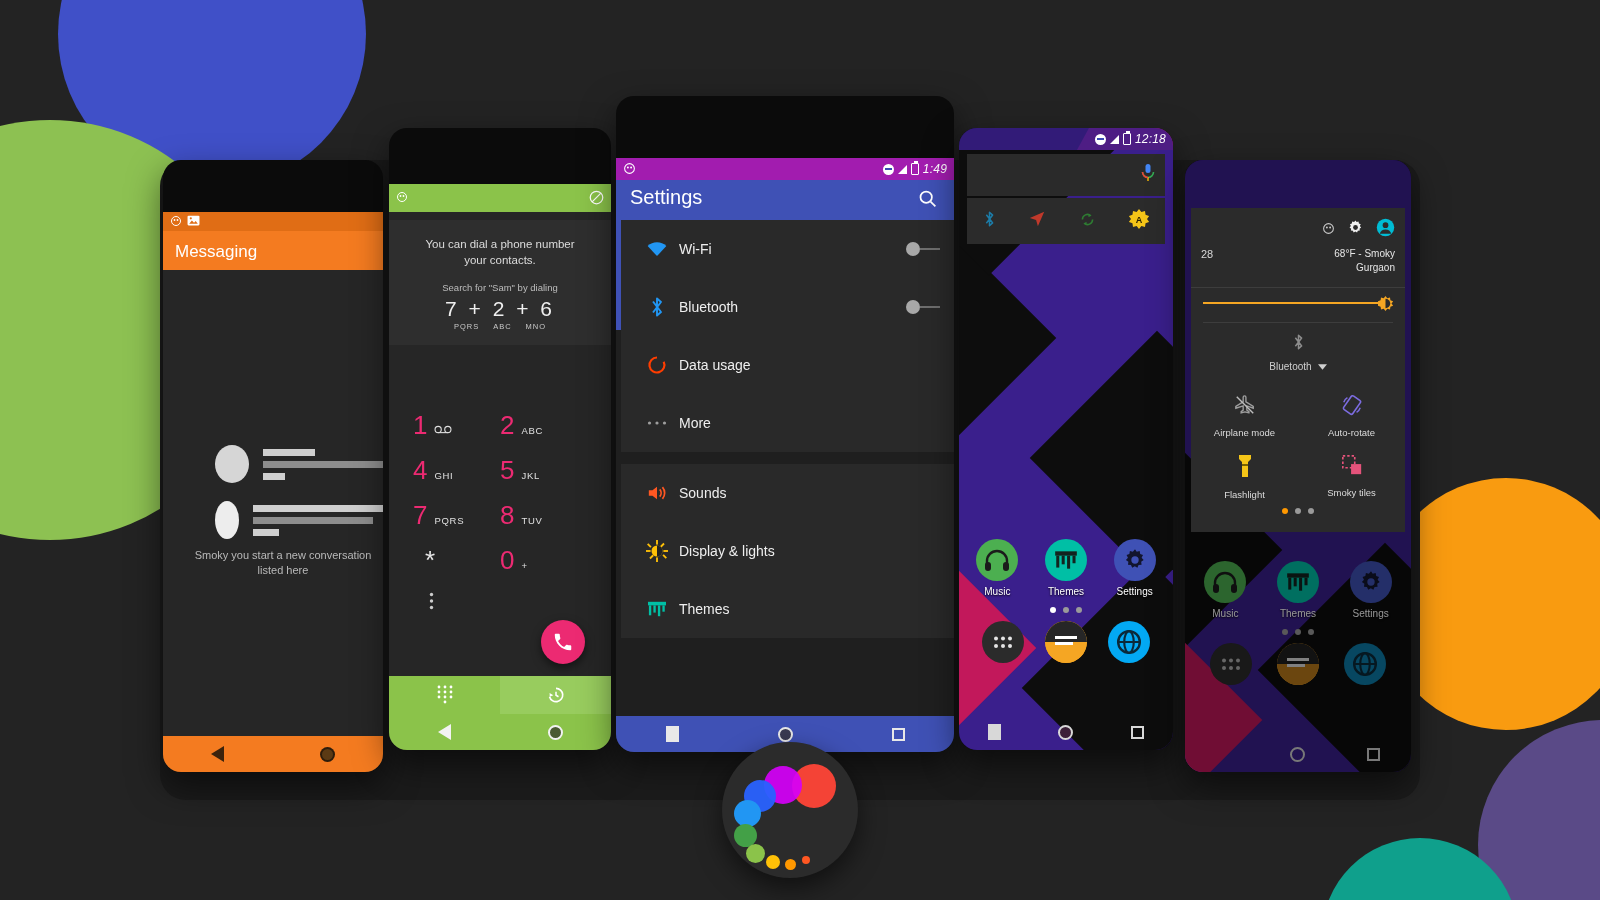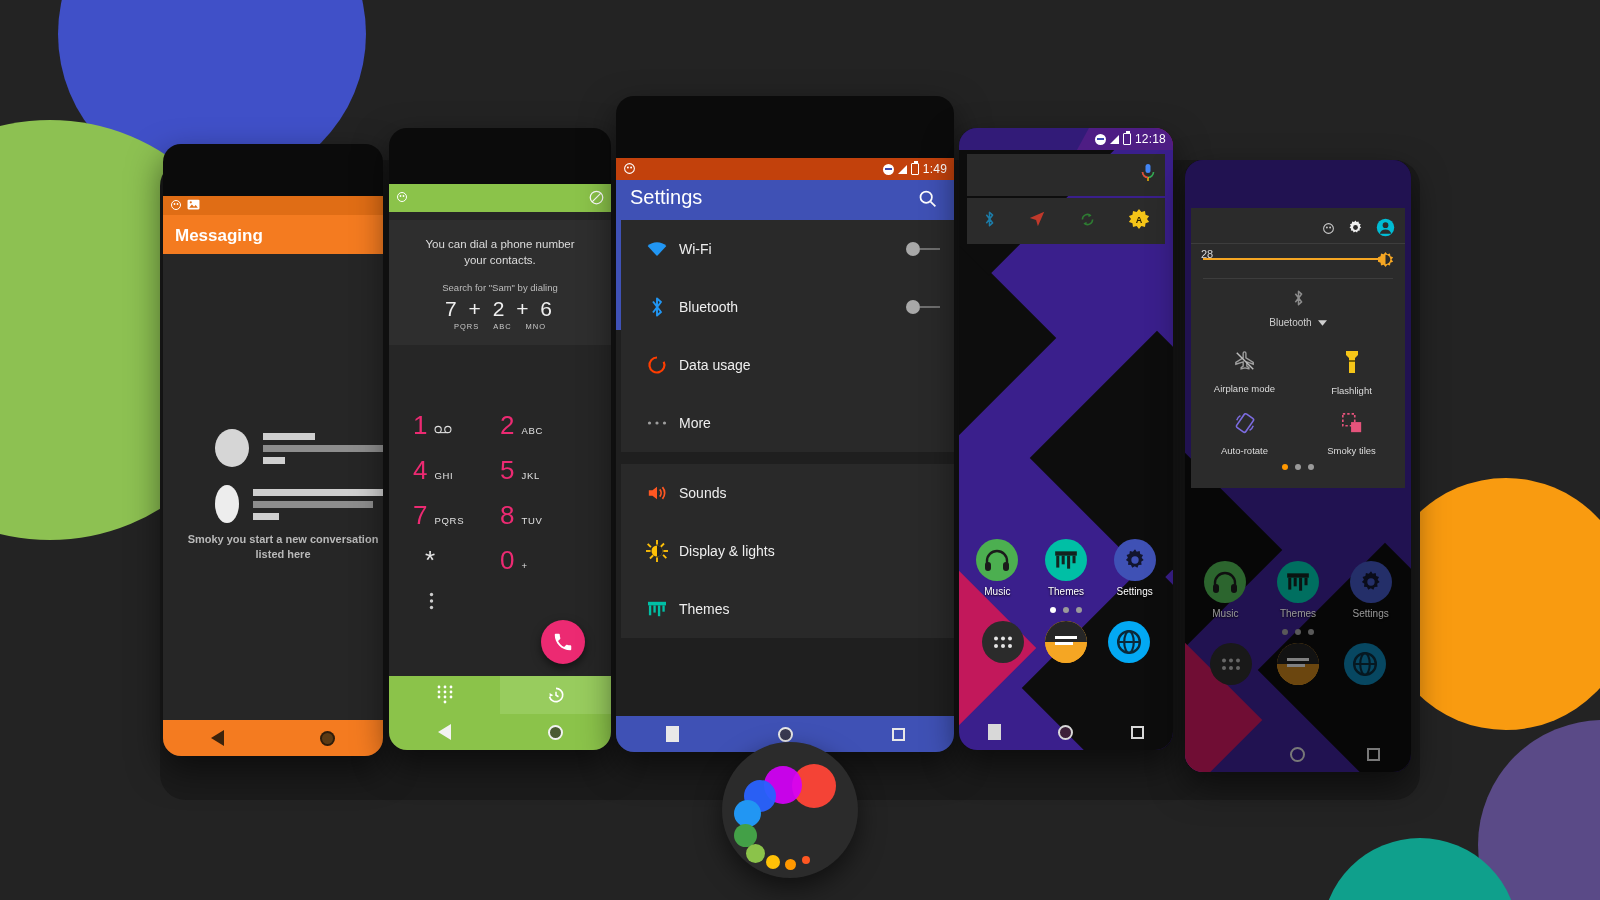--- a/index.html
+++ b/index.html
@@ -21,39 +21,39 @@
   }
 
   
   .phone { position: absolute; background: #0b0b0b; border-radius: 18px; overflow: hidden;
            box-shadow: 0 14px 34px rgba(0,0,0,.55); }
   .screen { position: absolute; left: 0; right: 0; overflow: hidden; background: #1e1e1e; }
 
   
   .statusbar { display:flex; align-items:center; height: 19px; padding: 0 7px; font-size: 11px; color: #fff; }
   .sb-left { display:flex; gap:5px; align-items:center; }
-  .sb-right { margin-left:auto; display:flex; gap:4px; align-items:center; }
+  .sb-right { margin-left:auto; display:flex; gap:4px; align-items:center;font-style:italic; }
   .sb-time { font-size: 12px; letter-spacing:.2px; }
 
   
   .tri { width:0;height:0;border-left:9px solid transparent;border-bottom:9px solid #fff; display:inline-block;}
   .tri.green{ border-bottom-color:#3ddc5a;}
   .dnd { width:11px;height:11px;border-radius:50%;background:#fff;position:relative;display:inline-block;}
   .dnd:after{content:"";position:absolute;left:2px;top:4.5px;width:7px;height:2px;background:#3b4ab5;}
   .batt { width:8px;height:12px;border:1.5px solid #fff;border-radius:1px;display:inline-block;position:relative;}
   .batt:before{content:"";position:absolute;left:2px;top:-3px;width:4px;height:2px;background:#fff;}
 
   
   .navbar { position:absolute;left:0;right:0;bottom:0;height:36px;display:flex;align-items:center;justify-content:space-around; }
   .nav-back { width:0;height:0;border-top:8px solid transparent;border-bottom:8px solid transparent;border-right:13px solid rgba(40,25,10,.9); }
   .nav-home { width:15px;height:15px;border-radius:50%;border:2.5px solid rgba(40,25,10,.9); }
   .nav-rec { width:13px;height:13px;border:2.5px solid rgba(40,25,10,.9); }
 
   
-  #p1 { left:163px; top:144px; width:220px; height:612px;font-weight:bold; }
+  #p1 { left:163px; top:160px; width:220px; height:612px; }
   #p1 .screen { top:52px; bottom:0; }
   #p1 .appbar { background:#F47B20; height:58px; position:relative; }
   #p1 .appbar .statusbar { background:#e06d15; }
   #p1 .title { position:absolute; left:12px; bottom:8px; font-size:17px; color:#fff; }
   #p1 .body { position:absolute; top:58px; left:0; right:0; bottom:0; background:#262626; }
   .placeholder-rows { position:absolute; top:175px; left:52px; right:0; }
   .ph-row { display:flex; align-items:center; gap:14px; margin-bottom:18px; }
   .ph-av { width:38px;height:38px;border-radius:50%;background:#d6d6d6; }
   .ph-lines { display:flex;flex-direction:column;gap:5px; }
   .ph-l { height:7px; background:#cfcfcf; }
@@ -81,21 +81,21 @@
              display:flex;align-items:center;justify-content:center; box-shadow:0 4px 10px rgba(0,0,0,.5); }
   #p2 .tabs { position:absolute; left:0; right:0; bottom:36px; height:38px; display:flex; }
   #p2 .tab { flex:1; display:flex;align-items:center;justify-content:center; background:#8BC34A; }
   #p2 .tab.active { background:#98cc5e; }
   #p2 .navbar { background:#8BC34A; }
 
   
   #p3 { left:616px; top:96px; width:338px; height:656px; }
   #p3 .screen { top:62px; bottom:0; background:#1f1f1f; }
   #p3 .appbar { background:#3F51B5; height:62px; position:relative; }
-  #p3 .appbar .statusbar { background:#c2410c; height:22px; }
+  #p3 .appbar .statusbar { background:#a21caf; height:22px; }
   #p3 .title { position:absolute; left:14px; top:28px; font-size:20px; color:#fff; }
   #p3 .searchic { position:absolute; right:16px; top:30px; }
   .accent-strip { position:absolute; left:0; top:62px; width:5px; height:110px; background:#3F51B5; }
   .set-group { background:#292929; }
   .set-row { display:flex; align-items:center; height:58px; padding:0 14px; }
   .set-icon { width:44px; display:flex; justify-content:center; }
   .set-label { color:#eee; font-size:14px; flex:1; }
   .toggle { width:34px;height:14px;display:flex;align-items:center; }
   .toggle .knob { width:14px;height:14px;border-radius:50%;background:#a8a8a8; }
   .toggle .track { flex:1;height:2px;background:#6e6e6e; }
@@ -651,20 +651,24 @@
               </svg>
           </span>
           <span>
             <svg width="19" height="19" viewBox="0 0 24 24">
                 <circle cx="12" cy="12" r="11" fill="#00BCD4"></circle>
                 <circle cx="12" cy="9" r="3.6" fill="#2b2b2b"></circle>
                 <path d="M4.6 20a7.8 7.8 0 0 1 14.8 0z" fill="#2b2b2b"></path>
               </svg>
           </span>
         </div>
+        <div class="qs-weather">
+          <div>68°F - Smoky</div>
+          <div>Gurgaon</div>
+        </div>
         <div style="height:1px;background:#3d3d3d;"></div>
         <div class="qs-bright">
           <span class="bar"></span>
           <span class="thumb">
             <svg width="15" height="15" viewBox="0 0 22 22">
                 <path d="M11 0l2.6 3.2 4-1.1.6 4.1 4 1.6-2.4 3.2 2.4 3.2-4 1.6-.6 4.1-4-1.1L11 22l-2.6-3.2-4 1.1-.6-4.1-4-1.6L-.2 11 -.2 7.8l4-1.6.6-4.1 4 1.1z" fill="#F5A623"></path>
                 <path d="M11 4v14a7 7 0 0 0 0-14z" fill="#2b2b2b"></path>
               </svg>
           </span>
         </div>
@@ -687,33 +691,33 @@
 
         <div class="qs-tiles">
           <div class="qs-tile">
             <svg width="22" height="22" viewBox="0 0 24 24">
                 <path d="M21 15.5v-2l-8-5V3.5a1.5 1.5 0 0 0-3 0v5l-8 5v2l8-2.5v4.5l-2.2 1.6v1.4L12 19.5l4.2 1h.1v-1.4L14 17.5V13z" fill="none" stroke="#9E9E9E" stroke-width="1.5"></path>
                 <line x1="3" y1="3" x2="21" y2="21" stroke="#bdbdbd" stroke-width="1.6"></line>
               </svg>
             <span class="tlbl">Airplane mode</span>
           </div>
           <div class="qs-tile">
-            <svg width="16" height="24" viewBox="0 0 16 24">
-                <path d="M2 1h12v4l-3 3v15H5V8L2 5z" fill="#F5C518"></path>
-                <rect x="5" y="10" width="6" height="2" fill="#7a6200"></rect>
-              </svg>
-            <span class="tlbl">Flashlight</span>
-          </div>
-          <div class="qs-tile">
             <svg width="22" height="22" viewBox="0 0 24 24">
                 <rect x="6" y="3" width="12" height="18" rx="2" fill="none" stroke="#7C6CE0" stroke-width="1.8" transform="rotate(35 12 12)"></rect>
                 <path d="M3 9a9 9 0 0 1 4-5" fill="none" stroke="#7C6CE0" stroke-width="1.6"></path>
                 <path d="M21 15a9 9 0 0 1-4 5" fill="none" stroke="#7C6CE0" stroke-width="1.6"></path>
               </svg>
             <span class="tlbl">Auto-rotate</span>
+          </div>
+          <div class="qs-tile">
+            <svg width="16" height="24" viewBox="0 0 16 24">
+                <path d="M2 1h12v4l-3 3v15H5V8L2 5z" fill="#F5C518"></path>
+                <rect x="5" y="10" width="6" height="2" fill="#7a6200"></rect>
+              </svg>
+            <span class="tlbl">Flashlight</span>
           </div>
           <div class="qs-tile">
             <svg width="22" height="22" viewBox="0 0 24 24">
                 <rect x="2" y="2" width="13" height="13" fill="none" stroke="#E5537B" stroke-width="1.8" stroke-dasharray="2.6 2.2"></rect>
                 <rect x="11" y="11" width="11" height="11" fill="#E5537B"></rect>
               </svg>
             <span class="tlbl">Smoky tiles</span>
           </div>
         </div>
 

